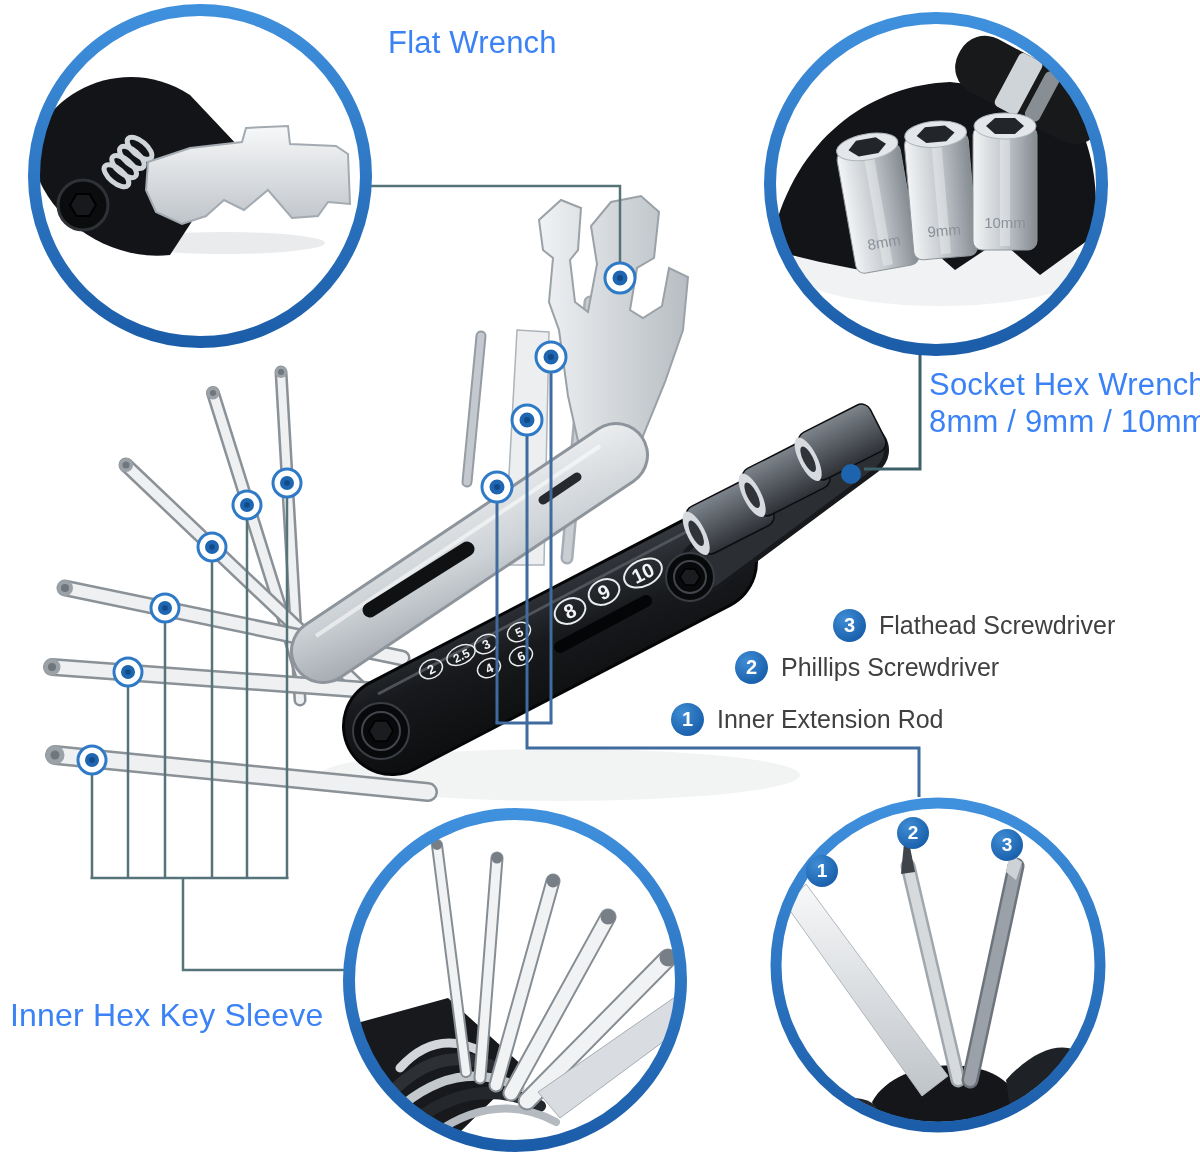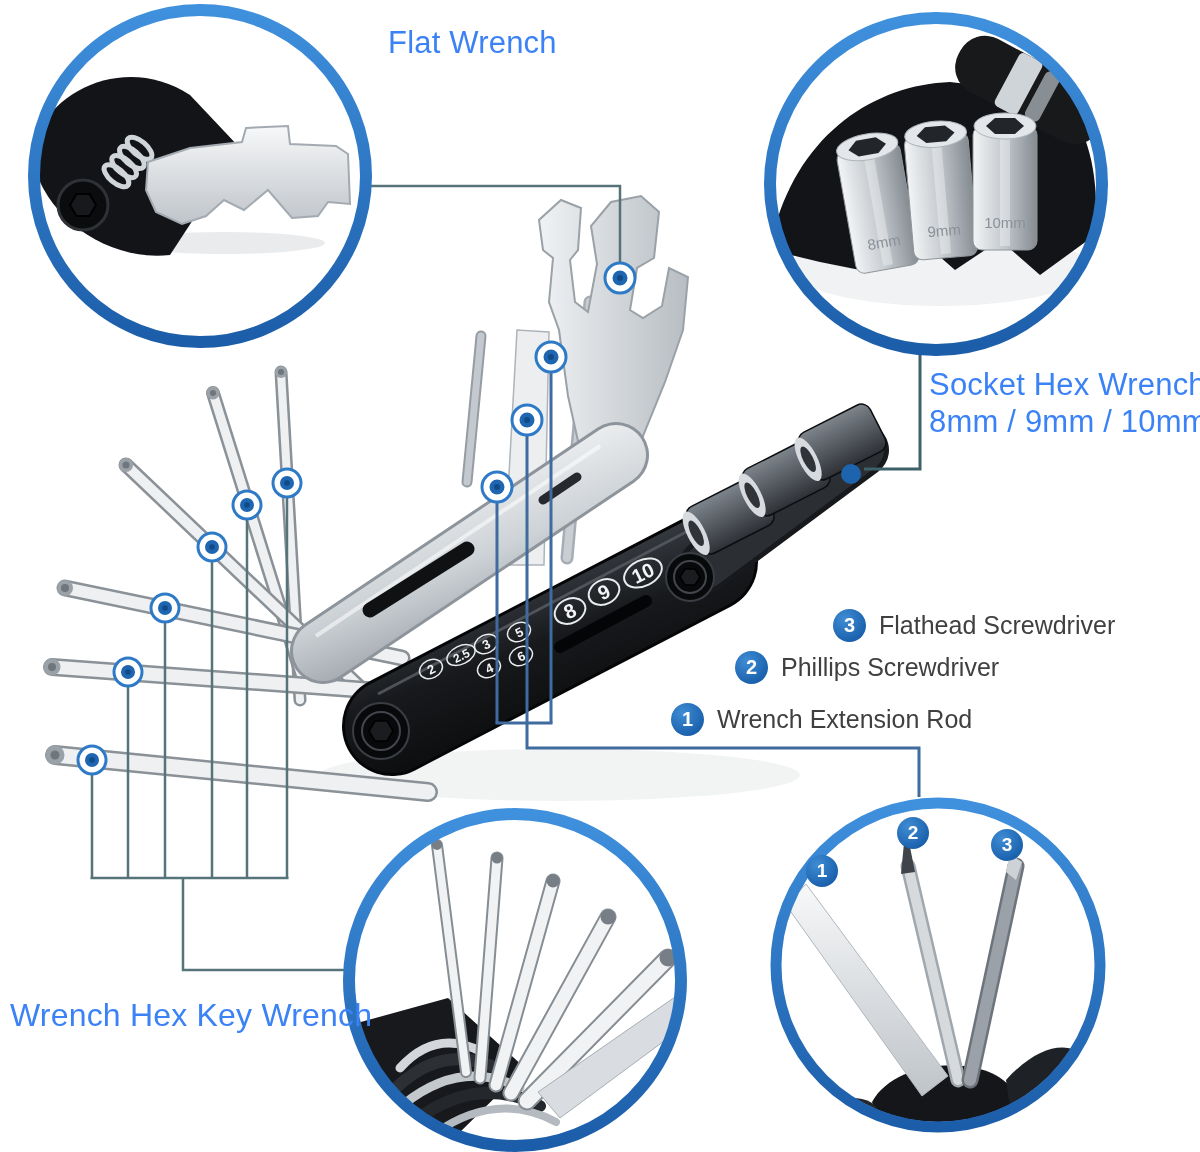--- a/index.html
+++ b/index.html
@@ -395,33 +395,33 @@
 <div class="teal-text" id="flat-text" style="left:388px;top:24px;">
   <div>Flat Wrench</div>
 </div>
 
 <div class="teal-text" id="socket-text" style="left:929px;top:366px;">
   <div>Socket Hex Wrench</div>
   <div>8mm / 9mm / 10mm</div>
 </div>
 
 <div class="teal-text" id="hex-text" style="left:10px;top:996px;">
-  <div>Wrench Hex Key Wrench</div>
+  <div>Inner Hex Key Sleeve</div>
 </div>
 
 <div class="part-row" style="left:833px;top:609px;">
   <div class="badge">3</div>
   <div class="part-label">Flathead Screwdriver</div>
 </div>
 <div class="part-row" style="left:735px;top:651px;">
   <div class="badge">2</div>
   <div class="part-label">Phillips Screwdriver</div>
 </div>
 <div class="part-row" style="left:671px;top:703px;">
   <div class="badge">1</div>
-  <div class="part-label">Wrench Extension Rod</div>
+  <div class="part-label">Inner Extension Rod</div>
 </div>
 
 <div class="mini-badge" style="left:806px;top:855px;">1</div>
 <div class="mini-badge" style="left:897px;top:817px;">2</div>
 <div class="mini-badge" style="left:991px;top:829px;">3</div>
 
 </div>
 
 </body></html>

